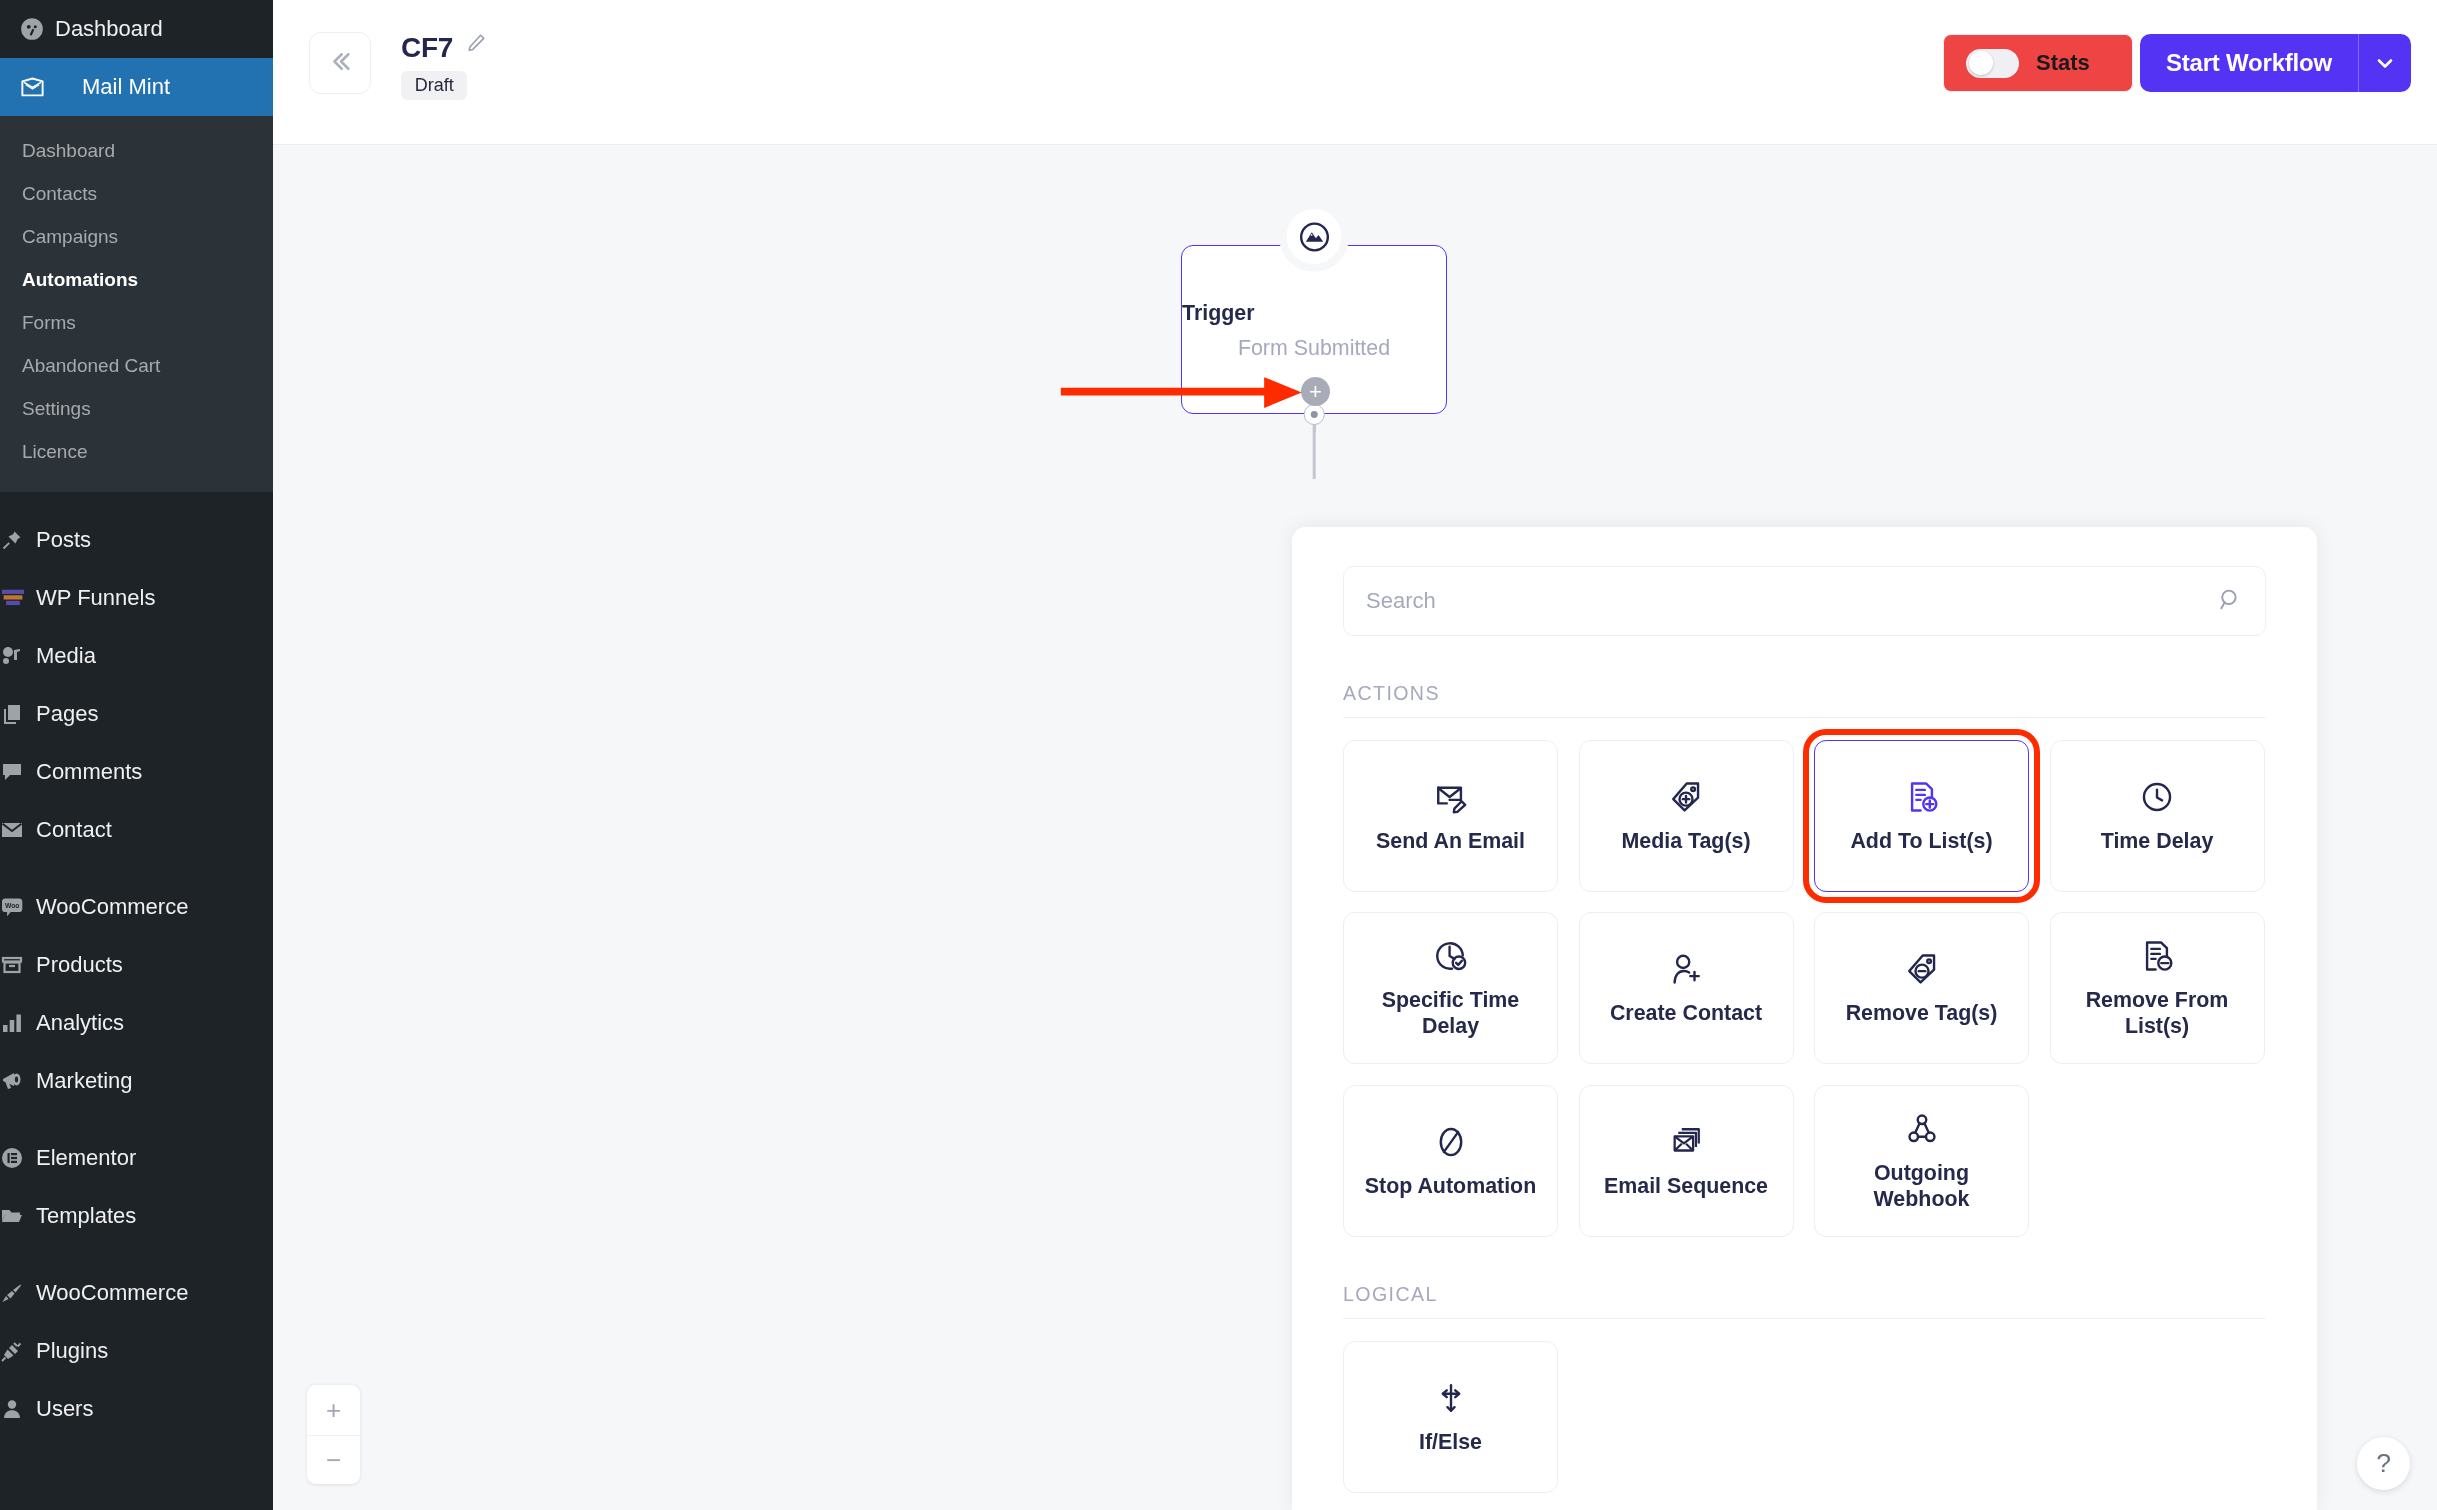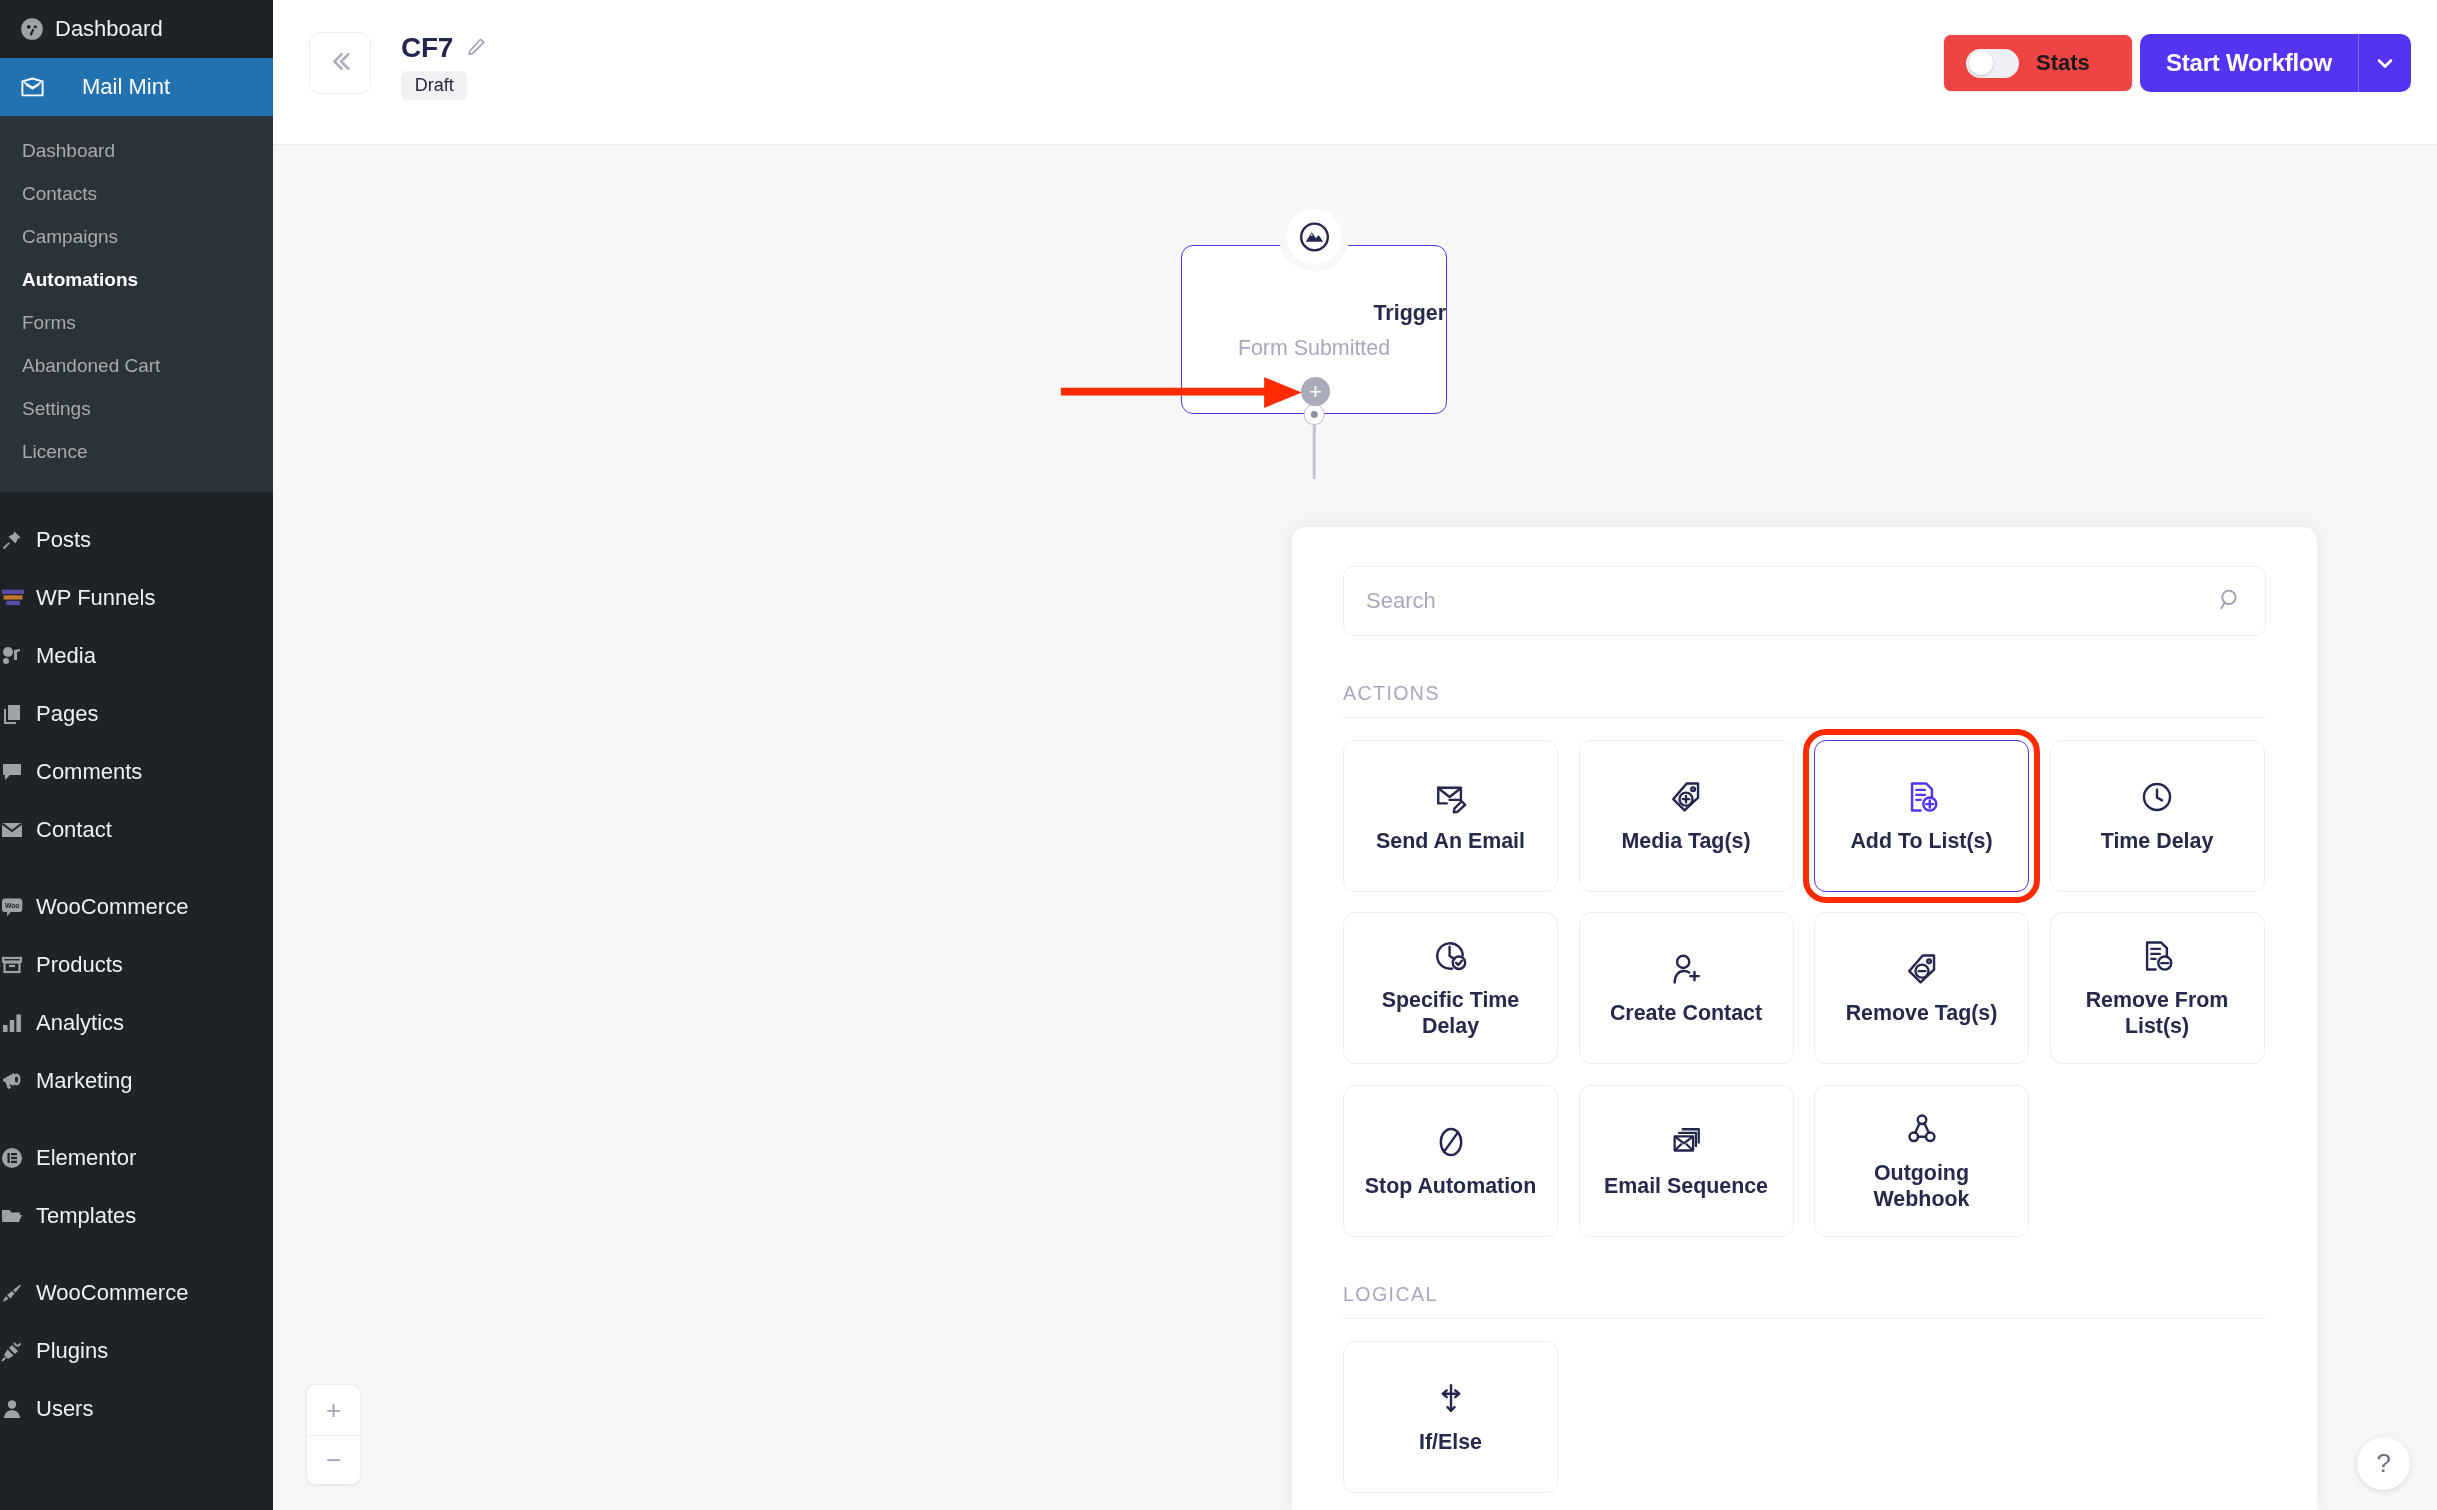--- a/index.html
+++ b/index.html
@@ -59,21 +59,21 @@
   }
   #collapse-btn {
     position: absolute; left: 36px; top: 32px;
     width: 62px; height: 62px;
     border: 0.9px solid #eceef2; border-radius: 12px;
     background: #fff;
     display: flex; align-items: center; justify-content: center;
     cursor: pointer;
   }
   #title-block { position: absolute; left: 128px; top: 32px; }
-  #wf-title-row { display: flex; align-items: center; gap: 12px; }
+  #wf-title-row { display: flex; align-items: flex-start; gap: 12px; }
   #wf-title { font-size: 28px; font-weight: bold; color: #23274d; letter-spacing: -0.3px; }
   #wf-status {
     display: inline-block; margin-top: 6.8px;
     background: #f1f1f4; color: #26293f;
     border-radius: 6px; padding: 4.3px 13.7px;
     font-size: 18px;
   }
   #stats-wrap {
     position: absolute; right: 304px; top: 34px;
     width: 190px; height: 58px;
@@ -129,21 +129,21 @@
   #trigger-icon {
     position: absolute; left: 50%; top: -36px; transform: translateX(-50%);
     width: 55px; height: 55px; border-radius: 50%;
     background: #fff;
     box-shadow: 0 0 0 7.7px #f6f7f9;
     display: flex; align-items: center; justify-content: center;
     z-index: 3;
   }
   #trigger-label {
     position: absolute; left: 0; right: 0; top: 55px;
-    text-align: right; font-size: 21.4px; font-weight: bold; color: #25294a;
+    text-align: left; font-size: 21.4px; font-weight: bold; color: #25294a;
   }
   #trigger-sub {
     position: absolute; left: 0; right: 0; top: 90px;
     text-align: center; font-size: 21.4px; color: #a6a9be;
   }
   #trigger-port {
     position: absolute; left: 50%; top: 159px; transform: translateX(-50%);
     width: 20.5px; height: 20.5px; border-radius: 50%;
     background: #fff; border: 1.7px solid #b9bcc9;
     display: flex; align-items: center; justify-content: center;

